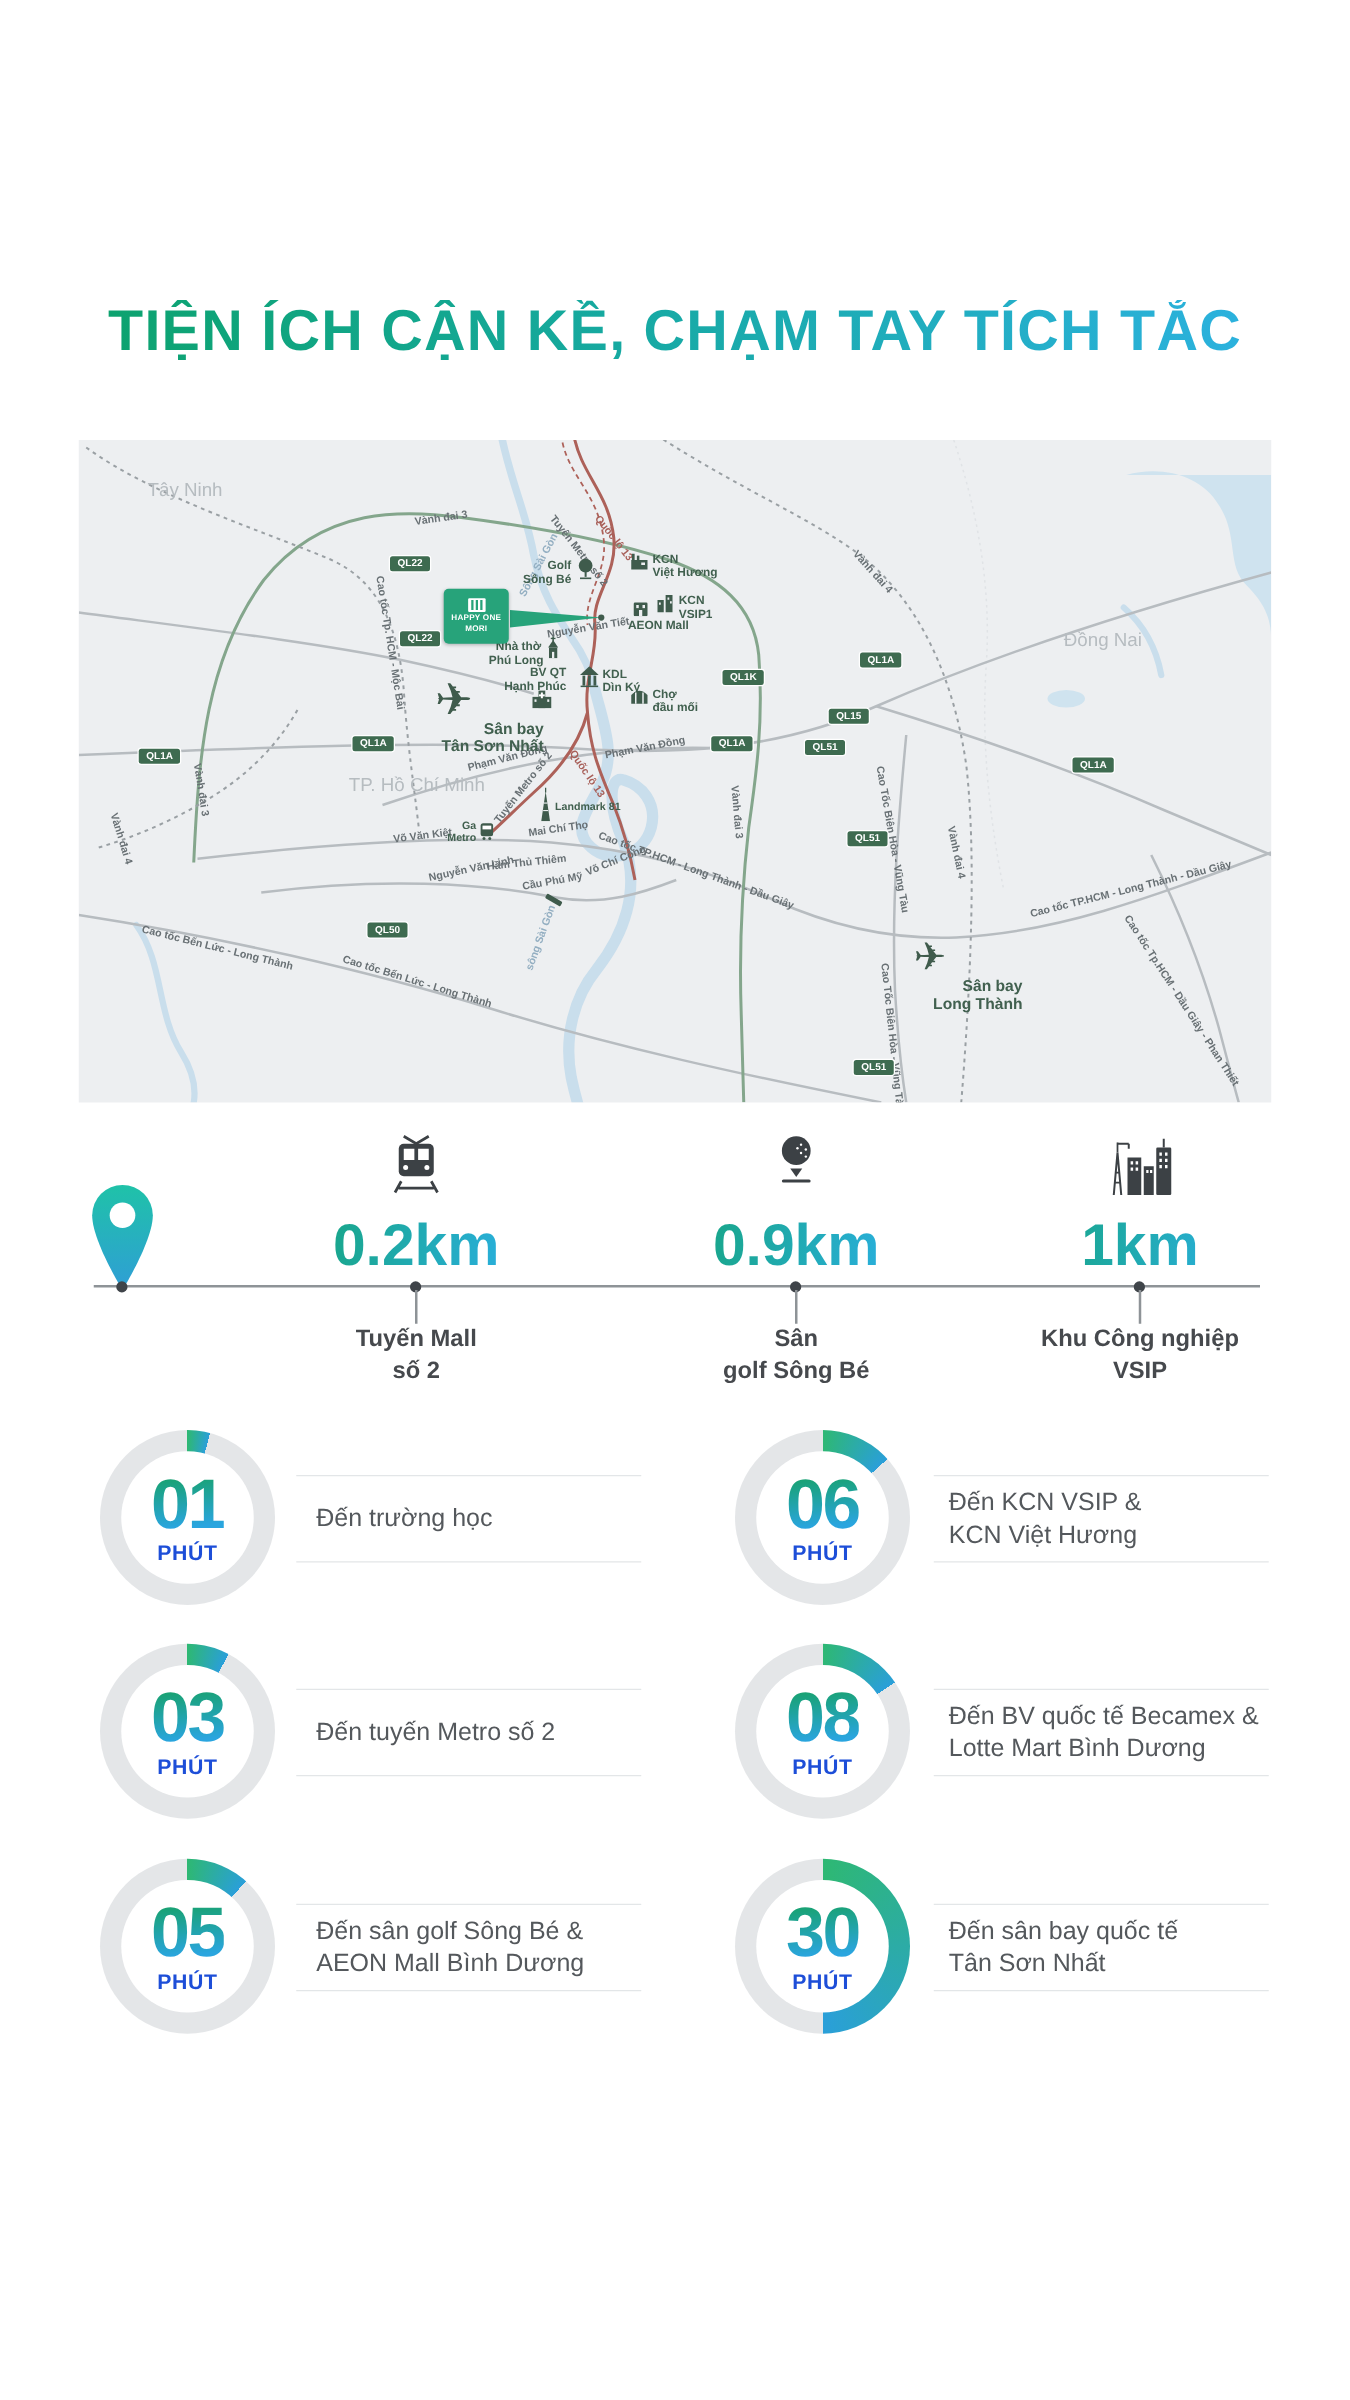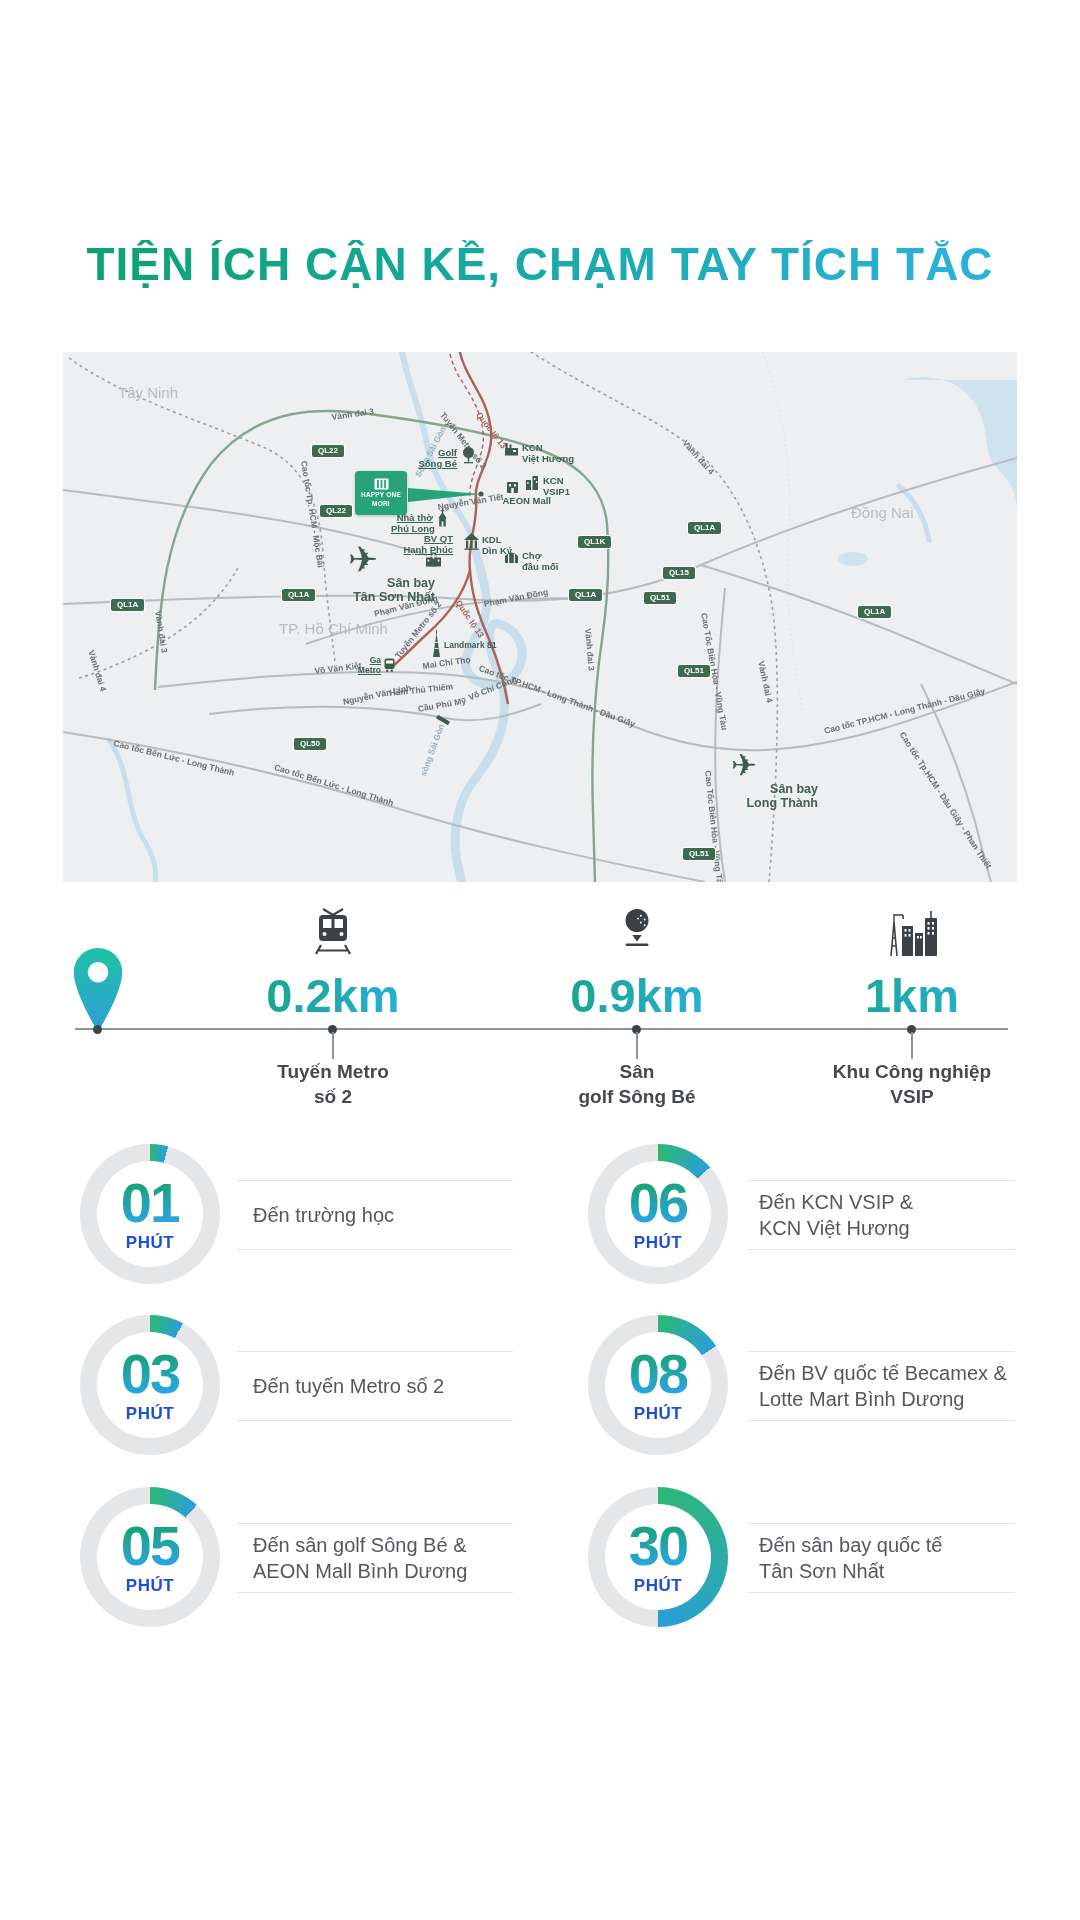--- a/index.html
+++ b/index.html
@@ -16,21 +16,21 @@
   
   .map{position:absolute;left:63px;top:352px;width:954px;height:530px;background:#edeff1;overflow:hidden;}
   .map svg.base{position:absolute;left:0;top:0;}
   .prov{position:absolute;font-size:15px;font-weight:500;color:#b6bcc0;white-space:nowrap;}
   .rlab{position:absolute;font-size:8.5px;font-weight:600;color:#687074;white-space:nowrap;transform-origin:0 0;}
   .rlab.red{color:#a8605a;}
   .rlab.river{color:#94afc2;}
   .badge{position:absolute;font-size:8px;font-weight:700;color:#fff;background:#3e6b50;
          padding:1px 6px;border-radius:2px;box-shadow:0 0 0 1px #ffffff;white-space:nowrap;line-height:1.3;}
   .poi-txt{position:absolute;font-size:9.5px;font-weight:700;color:#41604f;line-height:1.15;white-space:nowrap;}
-  .poi-txt.r{text-align:right;text-decoration:underline;}
+  .poi-txt.r{text-align:right;}
   .poi-txt.c{text-align:right;white-space:normal;}
   .poi-ic{position:absolute;}
   .plane{position:absolute;color:#3f5b4c;line-height:1;}
   .proj{position:absolute;left:292px;top:119px;width:52px;height:44px;background:#27a37a;border-radius:4px;
         display:flex;flex-direction:column;align-items:center;justify-content:center;gap:1px;
         box-shadow:0 1px 3px rgba(0,0,0,.25);}
   .proj .pl{color:#fff;font-size:6.5px;font-weight:700;line-height:1.2;letter-spacing:.2px;}
   
   .tl-line{position:absolute;left:75px;top:1028px;width:933px;height:2px;background:#8e9397;}
   .tl-dot{position:absolute;width:9px;height:9px;border-radius:50%;background:#3f4449;}
@@ -338,21 +338,21 @@
       <rect x="43.5" y="26" width="2" height="2.6" fill="#fff"></rect>
       <rect x="48" y="26" width="2" height="2.6" fill="#fff"></rect>
     <path d="M47,12 V5" stroke="#3c4145" stroke-width="1.6"></path>
     </svg>
 
   <div class="dist-value" style="left:223px">0.2km</div>
   <div class="dist-value" style="left:527px">0.9km</div>
   <div class="dist-value" style="left:802px">1km</div>
 
   <div class="dist-label" style="left:243px;width:180px">
-    <div>Tuyến Metro</div>
+    <div>Tuyến Mall</div>
       <div>số 2</div>
     </div>
   <div class="dist-label" style="left:547px;width:180px">
     <div>Sân</div>
       <div>golf Sông Bé</div>
     </div>
   <div class="dist-label" style="left:802px;width:220px">
     <div>Khu Công nghiệp</div>
       <div>VSIP</div>
     </div>

